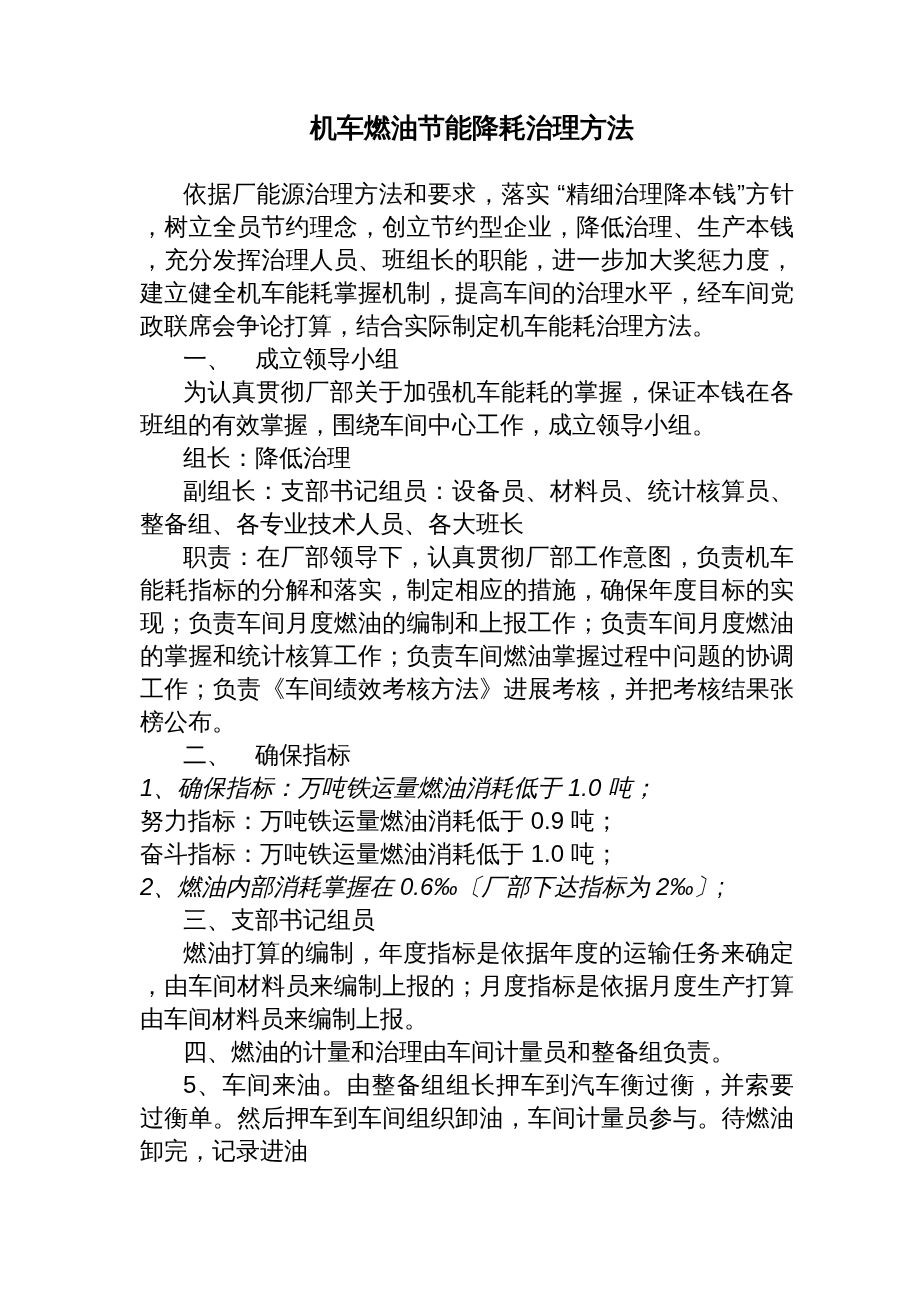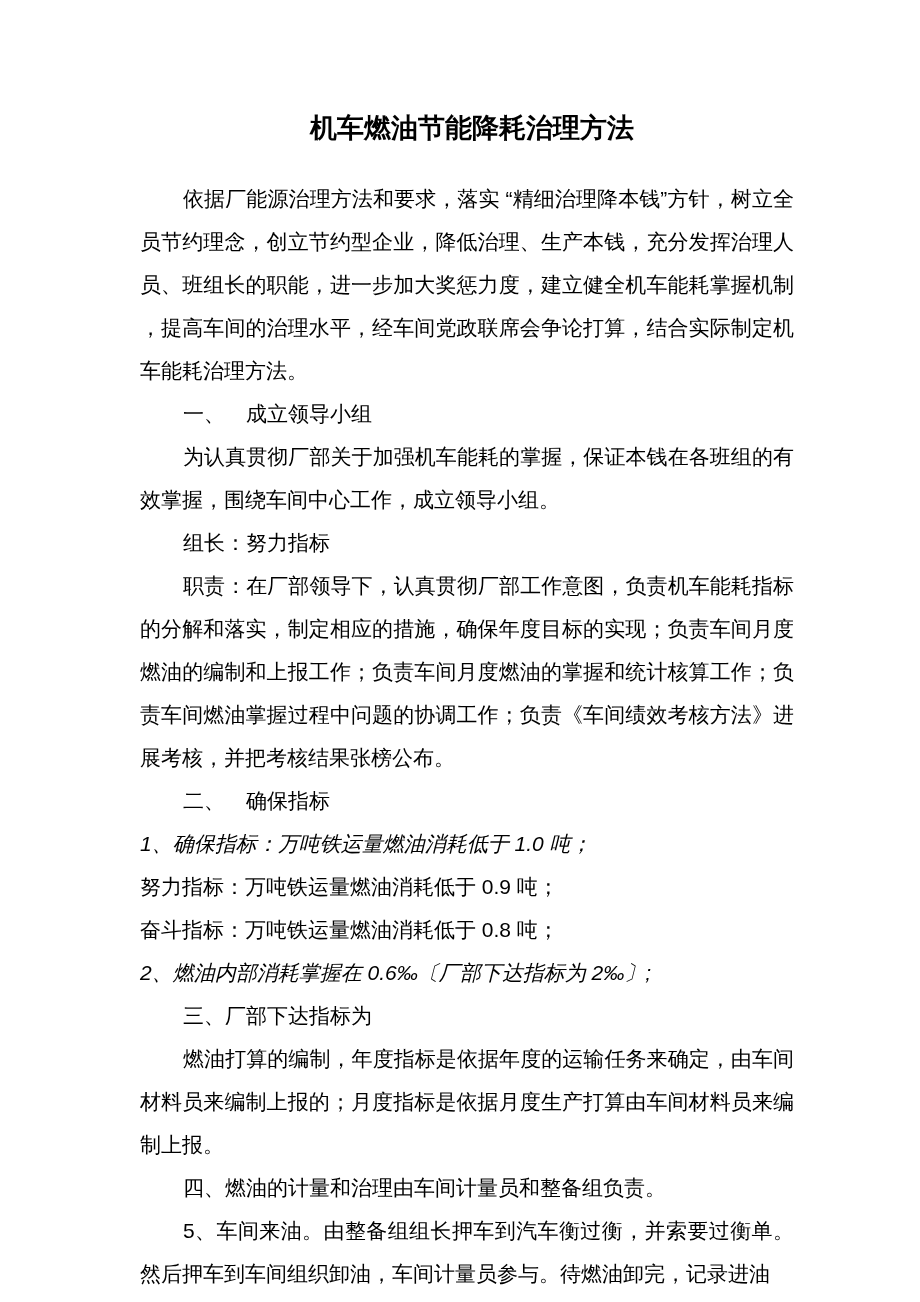--- a/index.html
+++ b/index.html
@@ -27,22 +27,22 @@
     font-weight: 700;
     line-height: 40px;
     letter-spacing: 0px;
     margin: 12px;
   }
   .doc-body {
     position: absolute;
     top: 177px;
     left: 140px;
     width: 654px;
-    font-size: 21px;
-    line-height: 43px;
+    font-size: 24px;
+    line-height: 33px;
     text-align: justify;
     word-break: break-all;
     line-break: anywhere;
   }
   .doc-body p {
     margin: 0;
     padding: 0;
   }
   .p-indent {
     text-indent: 43px;   
@@ -66,36 +66,37 @@
   <h1 class="doc-title">机车燃油节能降耗治理方法</h1>
 
   <div class="doc-body">
 
     <p class="p-indent">依据厂能源治理方法和要求，落实 “精细治理降本钱”方针，树立全员节约理念，创立节约型企业，降低治理、生产本钱，充分发挥治理人员、班组长的职能，进一步加大奖惩力度，建立健全机车能耗掌握机制，提高车间的治理水平，经车间党政联席会争论打算，结合实际制定机车能耗治理方法。</p>
 
     <p class="p-indent">一、　成立领导小组</p>
 
     <p class="p-indent">为认真贯彻厂部关于加强机车能耗的掌握，保证本钱在各班组的有效掌握，围绕车间中心工作，成立领导小组。</p>
 
-    <p class="p-indent">组长：努力指标</p>
+    <p class="p-indent">组长：降低治理</p>
 
+    <p class="p-indent">副组长：支部书记组员：设备员、材料员、统计核算员、整备组、各专业技术人员、各大班长</p>
 
     <p class="p-indent">职责：在厂部领导下，认真贯彻厂部工作意图，负责机车能耗指标的分解和落实，制定相应的措施，确保年度目标的实现；负责车间月度燃油的编制和上报工作；负责车间月度燃油的掌握和统计核算工作；负责车间燃油掌握过程中问题的协调工作；负责《车间绩效考核方法》进展考核，并把考核结果张榜公布。</p>
 
     <p class="p-indent">二、　确保指标</p>
 
     <p class="li-1">1、确保指标：万吨铁运量燃油消耗低于 1.0 吨；</p>
 
     <p class="li-2">努力指标：万吨铁运量燃油消耗低于 0.9 吨；</p>
 
-    <p class="li-2">奋斗指标：万吨铁运量燃油消耗低于 0.8 吨；</p>
+    <p class="li-2">奋斗指标：万吨铁运量燃油消耗低于 1.0 吨；</p>
 
     <p class="li-1">2、燃油内部消耗掌握在 0.6‰〔厂部下达指标为 2‰〕;</p>
 
-    <p class="p-indent">三、厂部下达指标为</p>
+    <p class="p-indent">三、支部书记组员</p>
 
     <p class="p-indent">燃油打算的编制，年度指标是依据年度的运输任务来确定，由车间材料员来编制上报的；月度指标是依据月度生产打算由车间材料员来编制上报。</p>
 
     <p class="p-indent mt-sep">四、燃油的计量和治理由车间计量员和整备组负责。</p>
 
     <p class="p-indent">5、车间来油。由整备组组长押车到汽车衡过衡，并索要过衡单。然后押车到车间组织卸油，车间计量员参与。待燃油卸完，记录进油</p>
 
   </div>
 
 </div>

